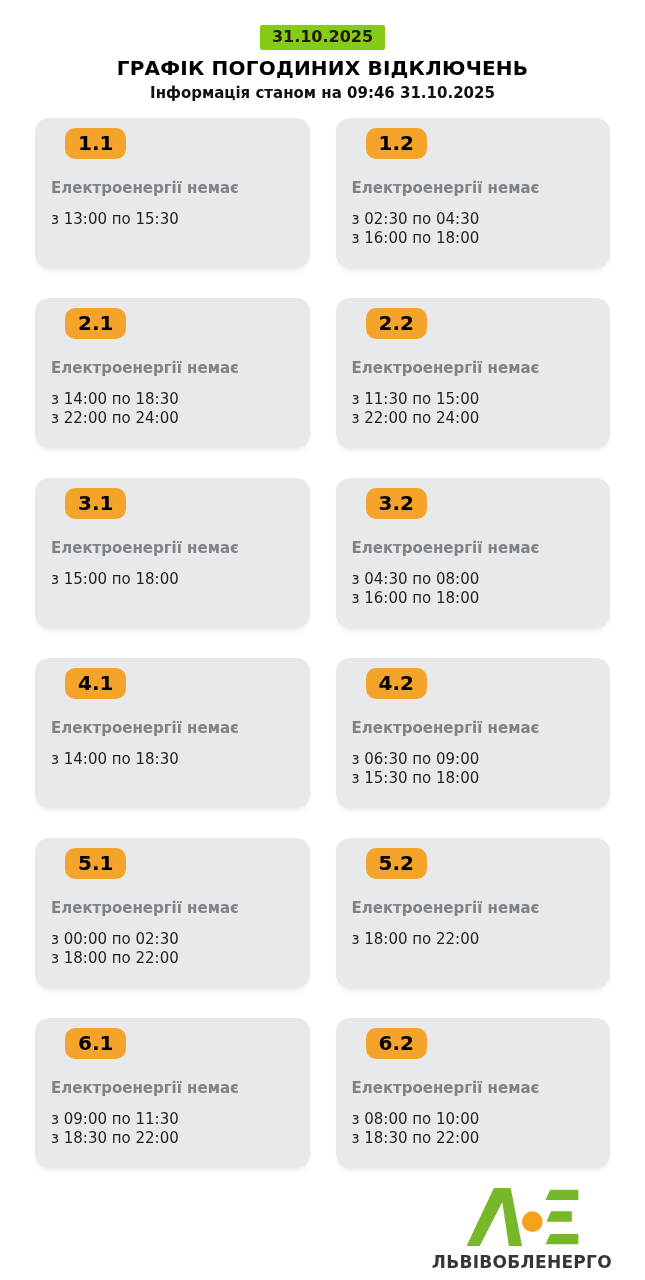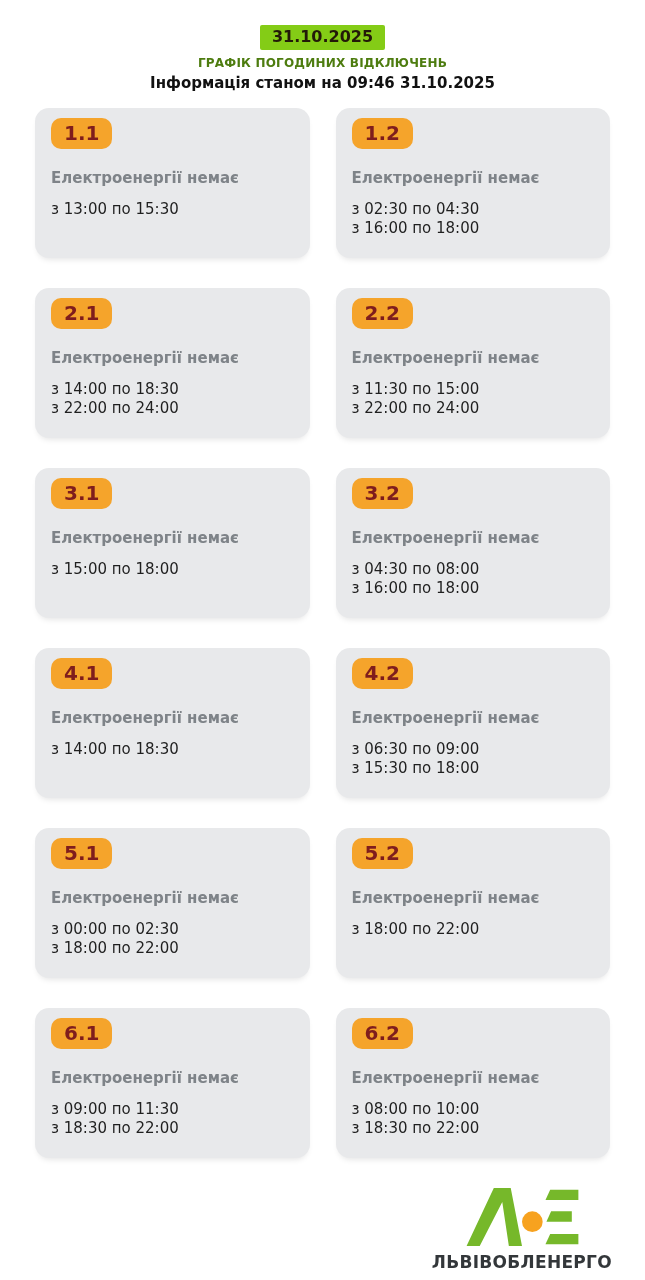--- a/index.html
+++ b/index.html
@@ -25,23 +25,23 @@
     background: #84cc16;
     color: #231a08;
     font-size: 16px;
     font-weight: bold;
     padding: 3px 12px 4px;
     border-radius: 2px;
     line-height: 1.1;
   }
   .page-title {
     margin-top: 6px;
-    font-size: 12px;
-    font-weight: bold;
-    color: #4d7c0f;
+    font-size: 20px;
+    font-weight: bold;
+    color: #000000;
     letter-spacing: 0.2px;
   }
   .page-subtitle {
     margin-top: 4px;
     font-size: 15px;
     font-weight: bold;
     color: #111111;
   }
 
   
@@ -56,26 +56,27 @@
     background: #E8E9EB;
     border-radius: 14px;
     height: 150px;
     box-sizing: border-box;
     padding: 10px 16px;
     box-shadow: 0 4px 6px -3px rgba(0,0,0,0.12);
   }
   .group-badge {
     display: inline-block;
     background: #F5A42B;
-    color: #7f1d1d;
+    color: #000000;
     font-size: 20px;
     font-weight: bold;
     line-height: 1;
     padding: 5px 13px 6px;
     border-radius: 10px;
+    margin-left: 14px;
   }
   .status-text {
     margin-top: 20px;
     font-size: 15px;
     font-weight: bold;
     color: #7E8388;
   }
   .times {
     margin-top: 13px;
   }

